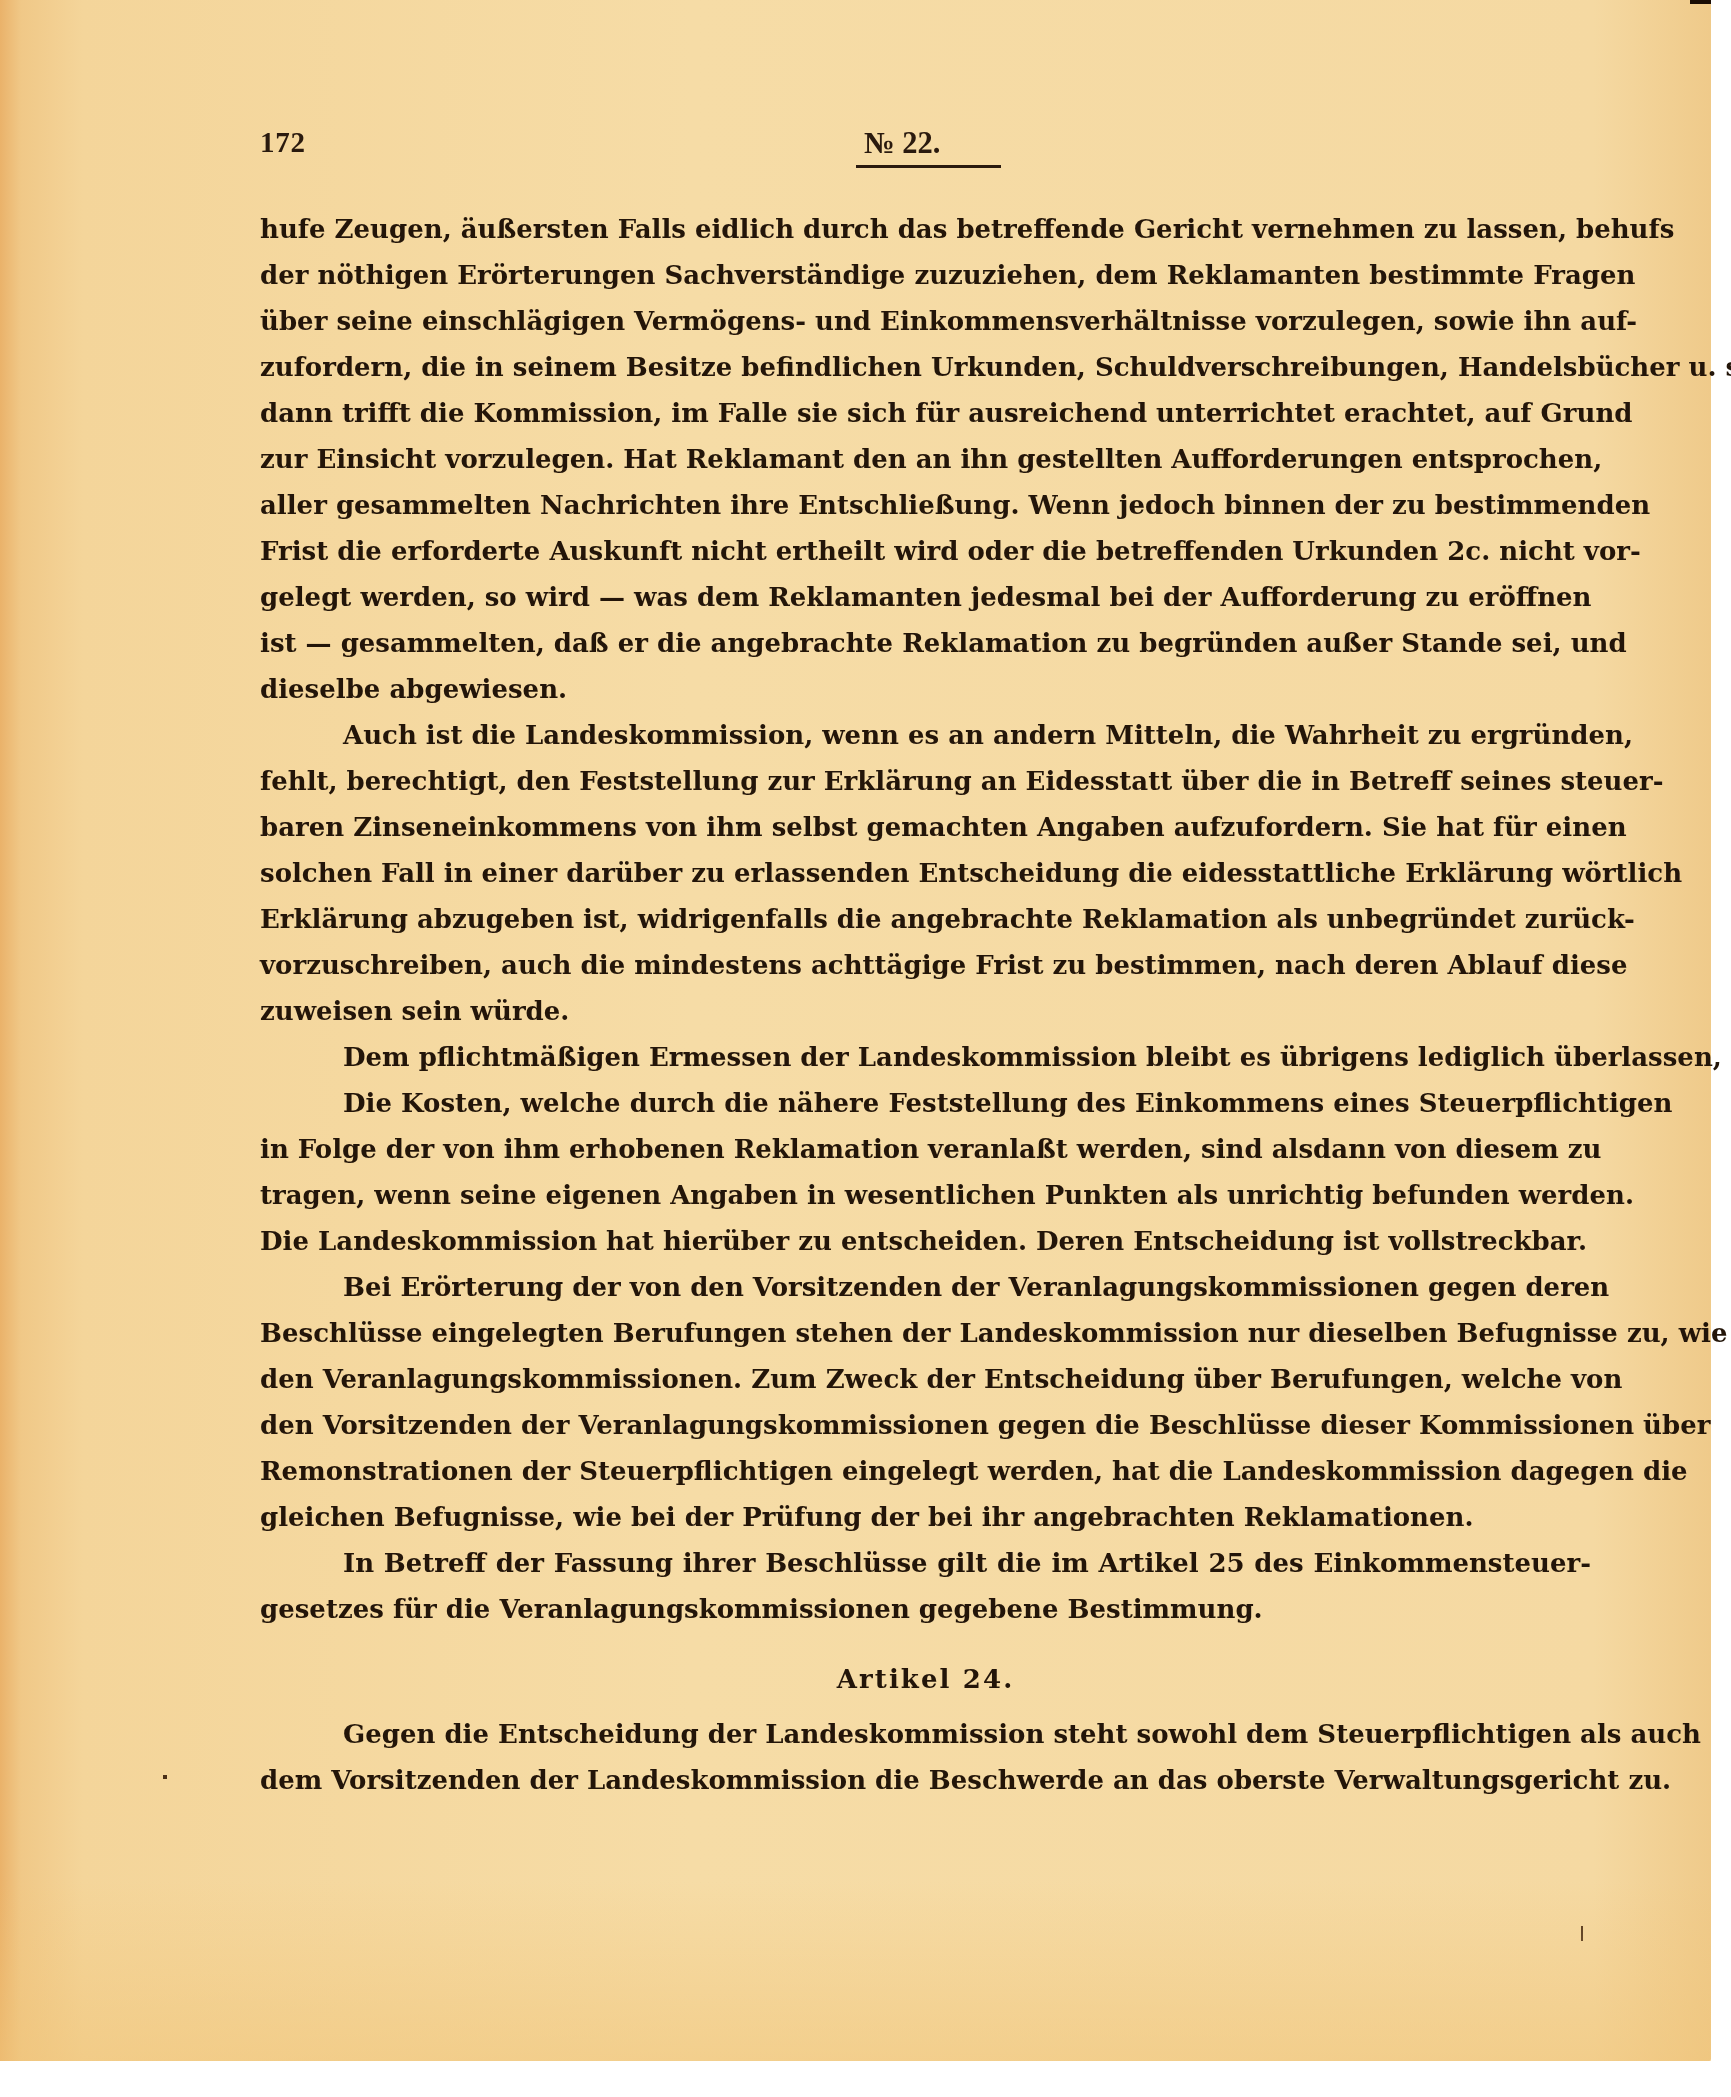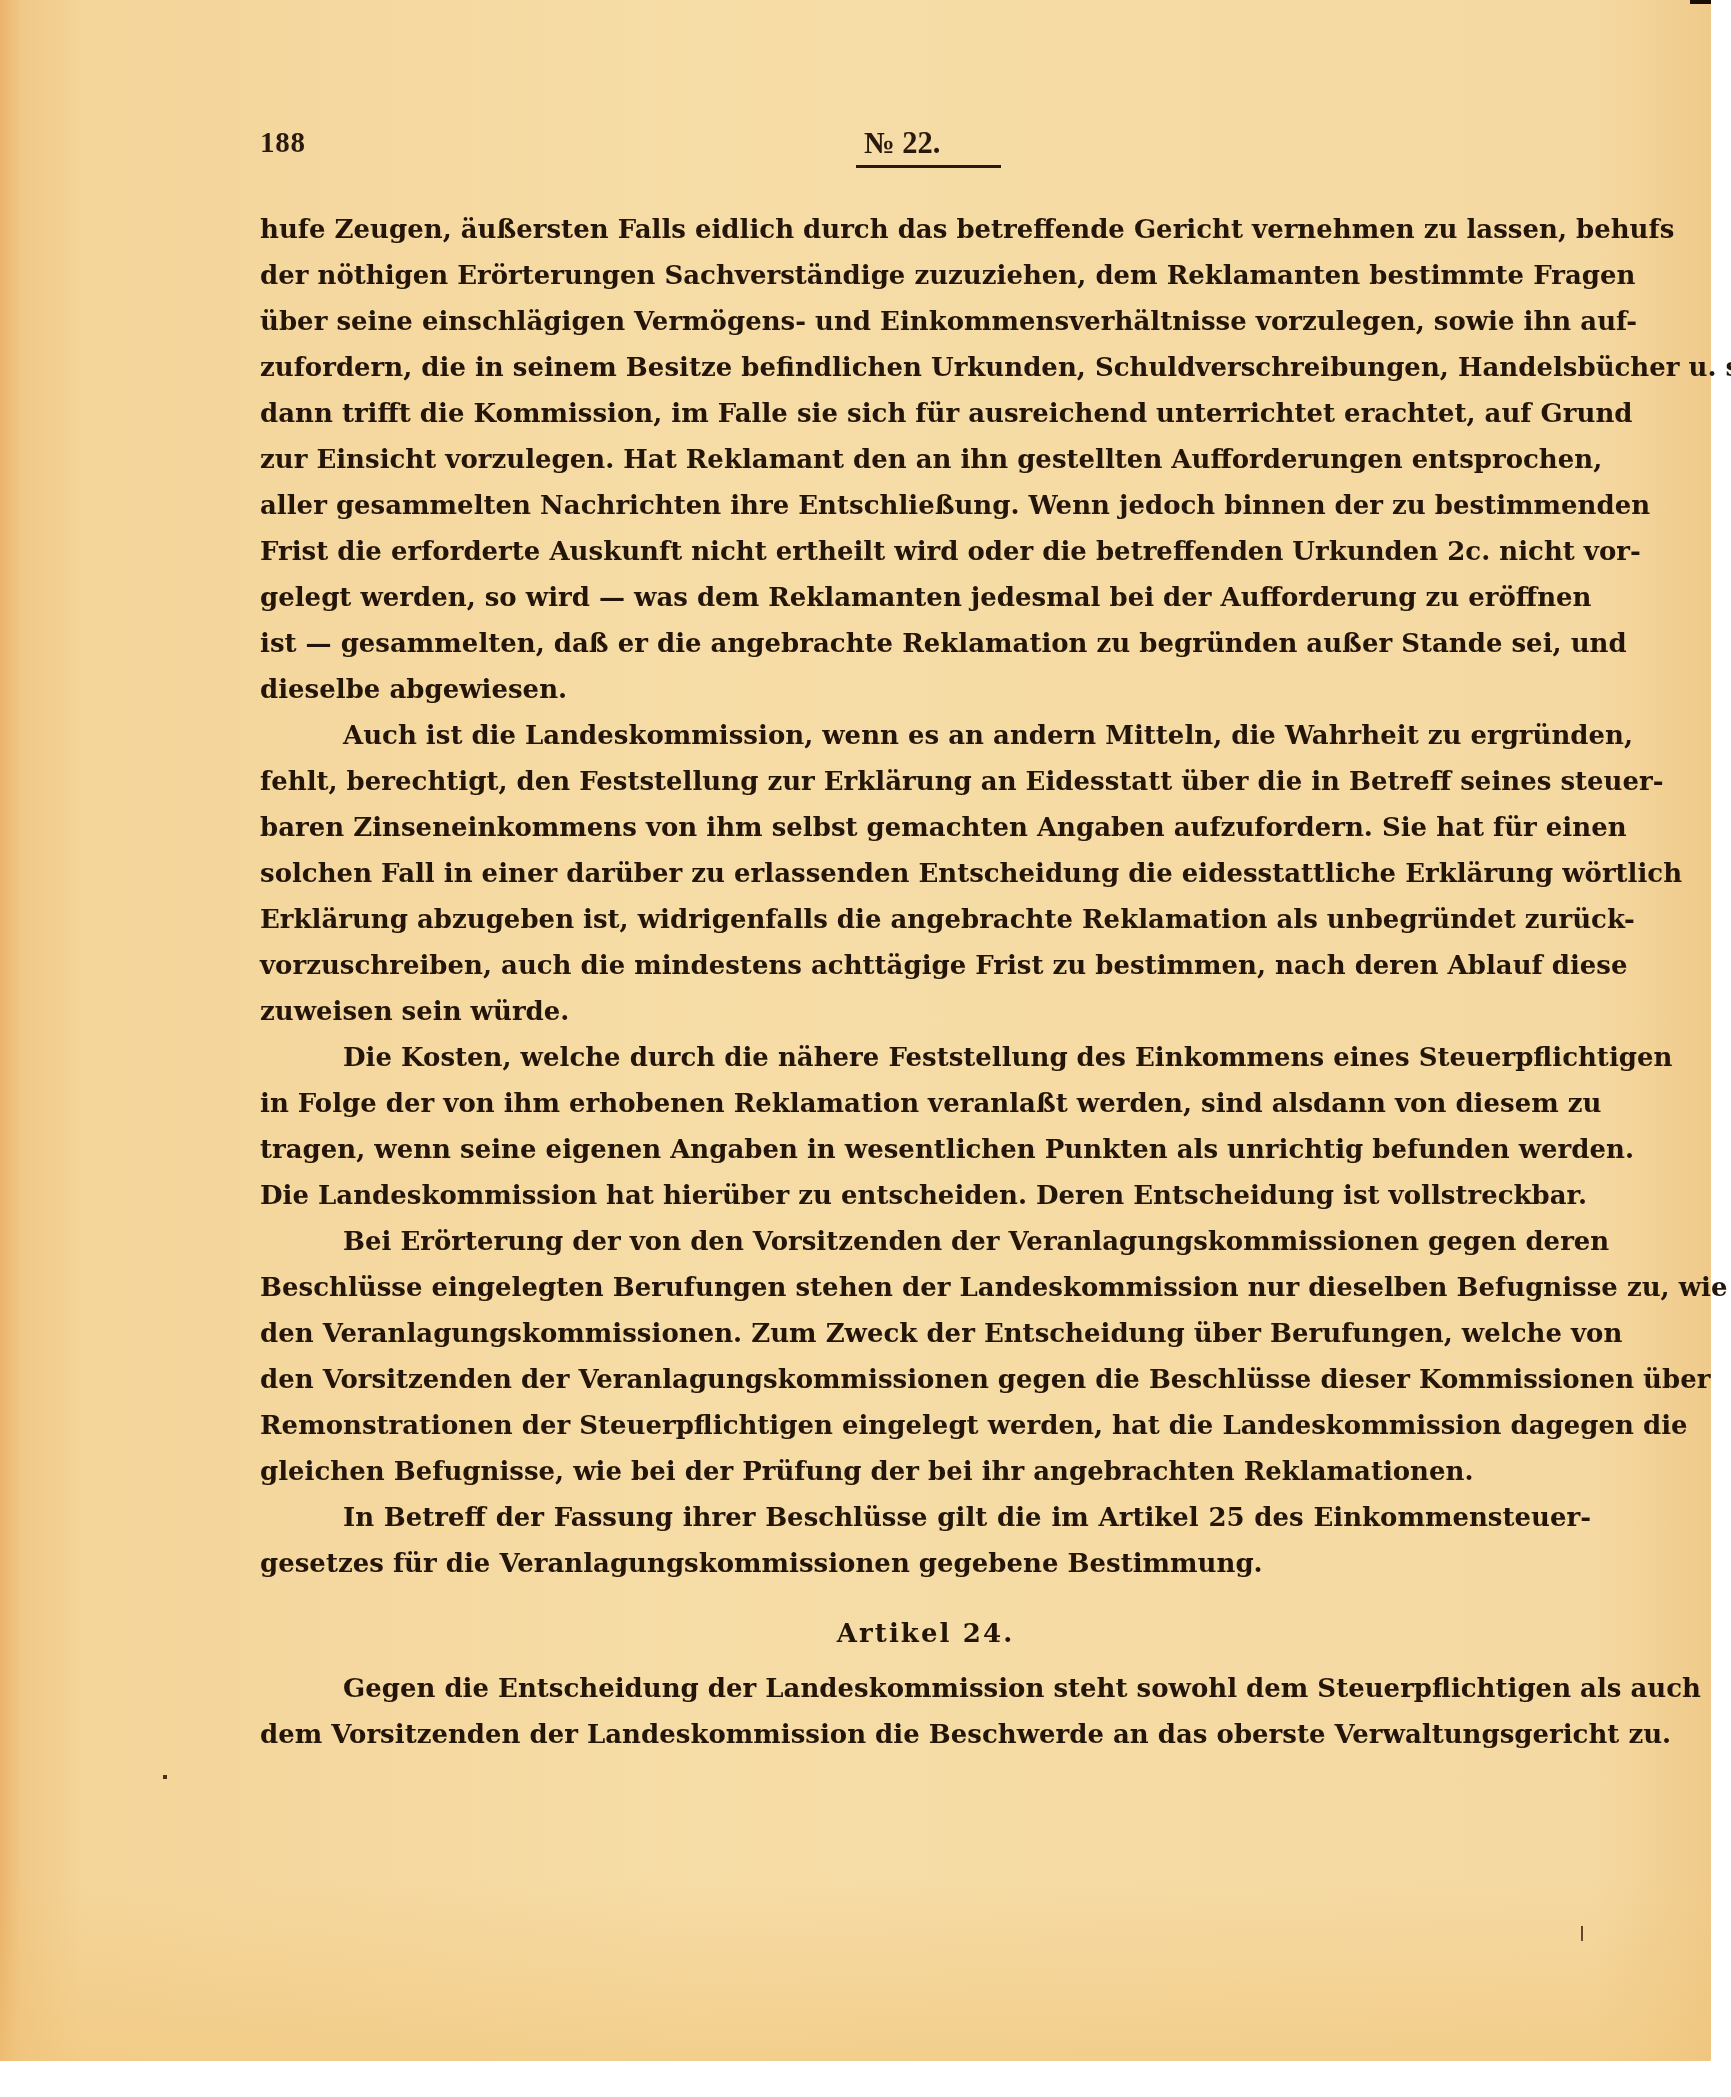--- a/index.html
+++ b/index.html
@@ -36,21 +36,21 @@
   .gap { height:11px; }
   .mark { position:absolute; background:#4a2f18; }
 </style>
 </head>
 <body>
 
 <div class="page">
   <div class="corner"></div>
 
   <div class="header">
-    <span class="pageno">188</span>
+    <span class="pageno">172</span>
     <span class="issue">
       <span>№ 22.</span>
       <span class="rule"></span>
     </span>
   </div>
 
   <div class="body">
 
     <div>
       <span class="line">hufe Zeugen, äußersten Falls eidlich durch das betreffende Gericht vernehmen zu lassen, behufs</span>
@@ -70,20 +70,21 @@
       <span class="line indent">Auch ist die Landeskommission, wenn es an andern Mitteln, die Wahrheit zu ergründen,</span>
       <span class="line">fehlt, berechtigt, den Feststellung zur Erklärung an Eidesstatt über die in Betreff seines steuer-</span>
       <span class="line">baren Zinseneinkommens von ihm selbst gemachten Angaben aufzufordern. Sie hat für einen</span>
       <span class="line">solchen Fall in einer darüber zu erlassenden Entscheidung die eidesstattliche Erklärung wörtlich</span>
       <span class="line">Erklärung abzugeben ist, widrigenfalls die angebrachte Reklamation als unbegründet zurück-</span>
       <span class="line">vorzuschreiben, auch die mindestens achttägige Frist zu bestimmen, nach deren Ablauf diese</span>
       <span class="line last">zuweisen sein würde.</span>
     </div>
 
     <div>
+      <span class="line indent">Dem pflichtmäßigen Ermessen der Landeskommission bleibt es übrigens lediglich überlassen,</span>
     </div>
 
     <div>
       <span class="line indent">Die Kosten, welche durch die nähere Feststellung des Einkommens eines Steuerpflichtigen</span>
       <span class="line">in Folge der von ihm erhobenen Reklamation veranlaßt werden, sind alsdann von diesem zu</span>
       <span class="line">tragen, wenn seine eigenen Angaben in wesentlichen Punkten als unrichtig befunden werden.</span>
       <span class="line last">Die Landeskommission hat hierüber zu entscheiden. Deren Entscheidung ist vollstreckbar.</span>
     </div>
 
     <div>

